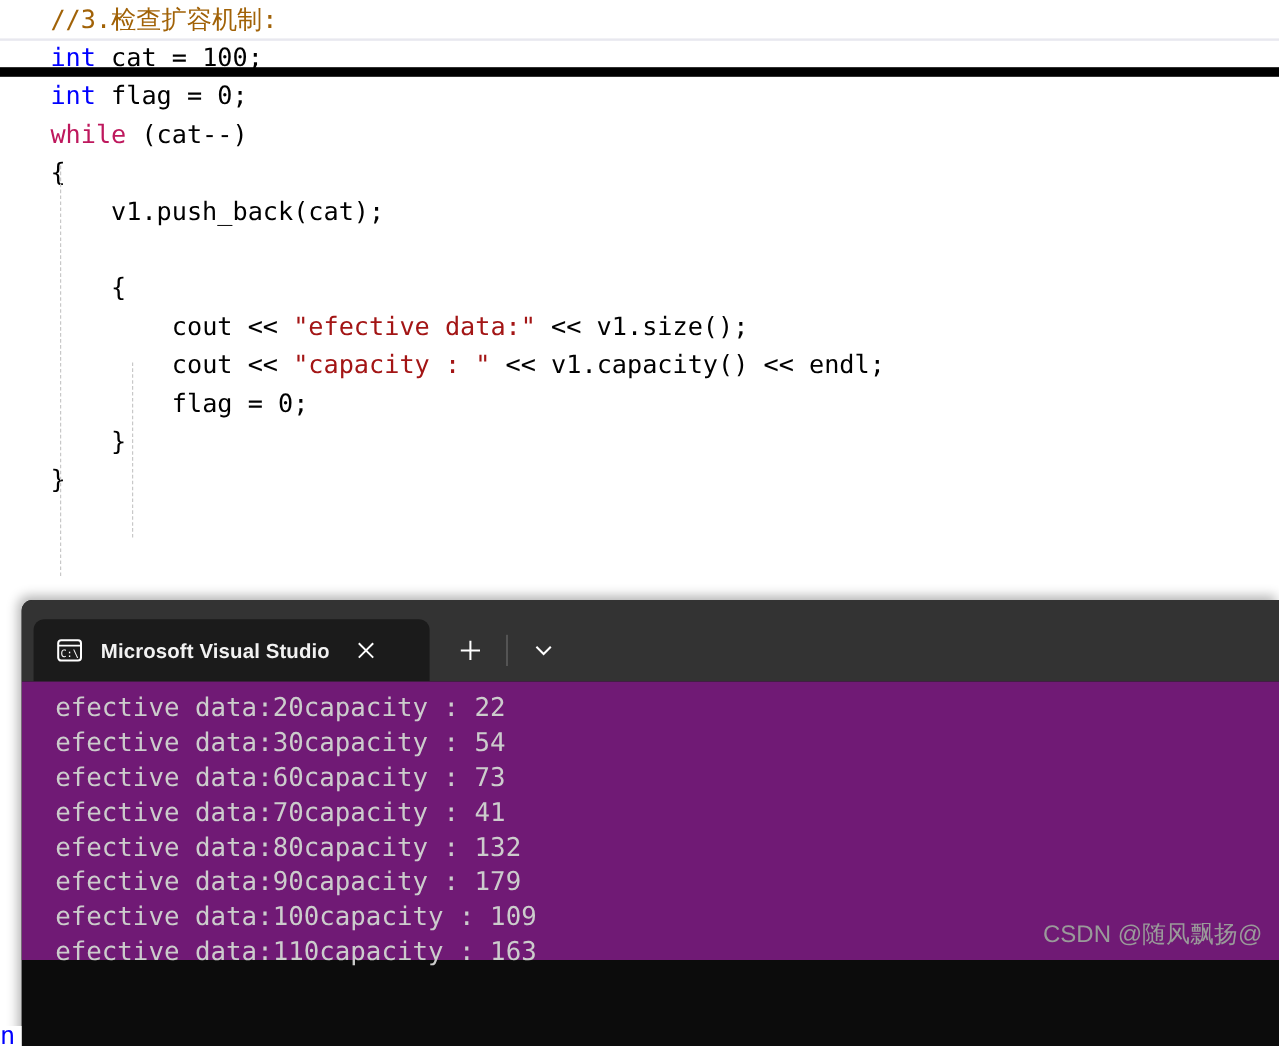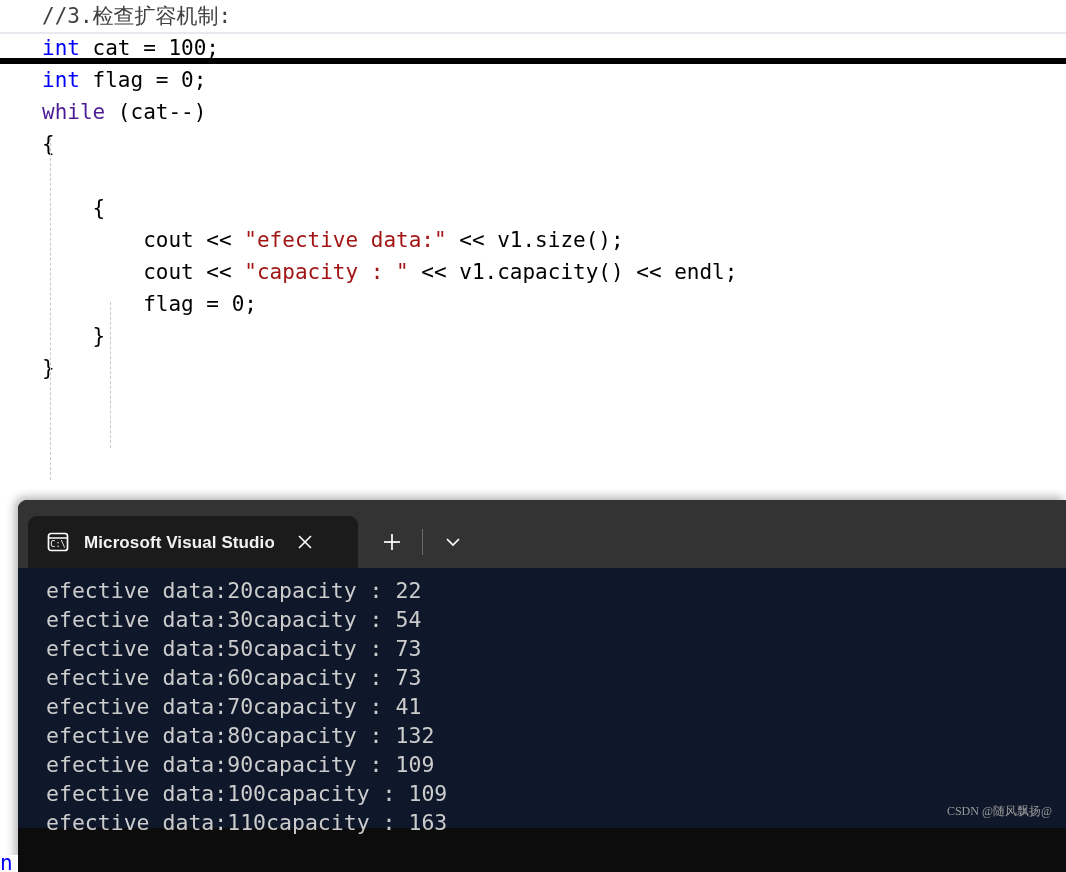--- a/index.html
+++ b/index.html
@@ -30,27 +30,27 @@
     line-height: 32px;
     font-family: "DejaVu Sans Mono", monospace;
     font-size: 21px;
     white-space: pre;
     color: #000000;
     padding-left: 42px;
     box-sizing: border-box;
   }
   .code-line.current {
     border-top: 2px solid #e8e8ef;
-    border-bottom: 6px solid #000000;
+    border-bottom: 8px solid #000000;
     height: 32px;
     line-height: 28px;
   }
-  .tok-comment  { color: #404040; }
+  .tok-comment  { color: #a16207; }
   .tok-keyword  { color: #0000ff; }
-  .tok-ctrl     { color: #4c1d95; }
+  .tok-ctrl     { color: #be185d; }
   .tok-string   { color: #a31515; }
   .tok-plain    { color: #000000; }
 
   
   .guide {
     position: absolute;
     width: 0;
     border-left: 1px dashed #c8c8c8;
     z-index: 1;
   }
@@ -125,41 +125,41 @@
     justify-content: center;
   }
   .tb-sep {
     width: 1px;
     height: 26px;
     background: #6a6a6a;
     margin: 0 10px;
   }
 
   #console {
-    background: #0f172a;
-    height: 260px;
+    background: #701a75;
+    height: 232px;
     padding: 8px 0 0 28px;
     box-sizing: border-box;
     position: relative;
   }
   .out-line {
     color: #cccccc;
     font-family: "DejaVu Sans Mono", monospace;
     font-size: 21.5px;
     line-height: 29px;
     white-space: pre;
   }
 
   #watermark {
     position: absolute;
     right: 14px;
     bottom: 8px;
     color: #9a9a9a;
-    font-family: Liberation Serif, serif;
-    font-size: 12px;
+    font-family: Liberation Sans, sans-serif;
+    font-size: 20px;
     white-space: nowrap;
   }
 
   
   #bleed-fragment {
     position: absolute;
     left: 0;
     bottom: 0;
     width: 18px;
     height: 17px;
@@ -175,20 +175,21 @@
 </head>
 <body>
 
 <div id="editor">
   <div id="code-lines">
       <div class="code-line"><span></span><span class="tok-comment">//3.检查扩容机制:</span></div>
       <div class="code-line current"><span></span><span class="tok-keyword">int</span><span class="tok-plain"> cat = 100;</span></div>
       <div class="code-line"><span></span><span class="tok-keyword">int</span><span class="tok-plain"> flag = 0;</span></div>
       <div class="code-line"><span></span><span class="tok-ctrl">while</span><span class="tok-plain"> (cat--)</span></div>
       <div class="code-line"><span></span><span class="tok-plain">{</span></div>
+      <div class="code-line"><span>    </span><span class="tok-plain">v1.push_back(cat);</span></div>
       <div class="code-line"><span>    </span><span class="tok-plain"></span></div>
       <div class="code-line"><span>    </span><span class="tok-plain">{</span></div>
       <div class="code-line"><span>        </span><span class="tok-plain">cout &lt;&lt; </span><span class="tok-string">"efective data:"</span><span class="tok-plain"> &lt;&lt; v1.size();</span></div>
       <div class="code-line"><span>        </span><span class="tok-plain">cout &lt;&lt; </span><span class="tok-string">"capacity : "</span><span class="tok-plain"> &lt;&lt; v1.capacity() &lt;&lt; endl;</span></div>
       <div class="code-line"><span>        </span><span class="tok-plain">flag = 0;</span></div>
       <div class="code-line"><span>    </span><span class="tok-plain">}</span></div>
       <div class="code-line"><span></span><span class="tok-plain">}</span></div>
     </div>
   <div class="guide" id="guide-1"></div>
   <div class="guide" id="guide-2"></div>
@@ -228,25 +229,24 @@
           <polyline points="5,8 11,14 17,8" fill="none" stroke="#ffffff" stroke-width="1.7"></polyline>
         </svg>
       </span>
     </div>
   </div>
 
   <div id="console">
     <div id="console-lines">
         <div class="out-line">efective data:20capacity : 22</div>
         <div class="out-line">efective data:30capacity : 54</div>
-        <div class="out-line">efective data:50capacity : 73</div>
         <div class="out-line">efective data:60capacity : 73</div>
         <div class="out-line">efective data:70capacity : 41</div>
         <div class="out-line">efective data:80capacity : 132</div>
-        <div class="out-line">efective data:90capacity : 109</div>
+        <div class="out-line">efective data:90capacity : 179</div>
         <div class="out-line">efective data:100capacity : 109</div>
         <div class="out-line">efective data:110capacity : 163</div>
       </div>
     <div id="watermark">CSDN @随风飘扬@</div>
   </div>
 </div>
 
 <div id="bleed-fragment">n</div>
 
 </body></html>

